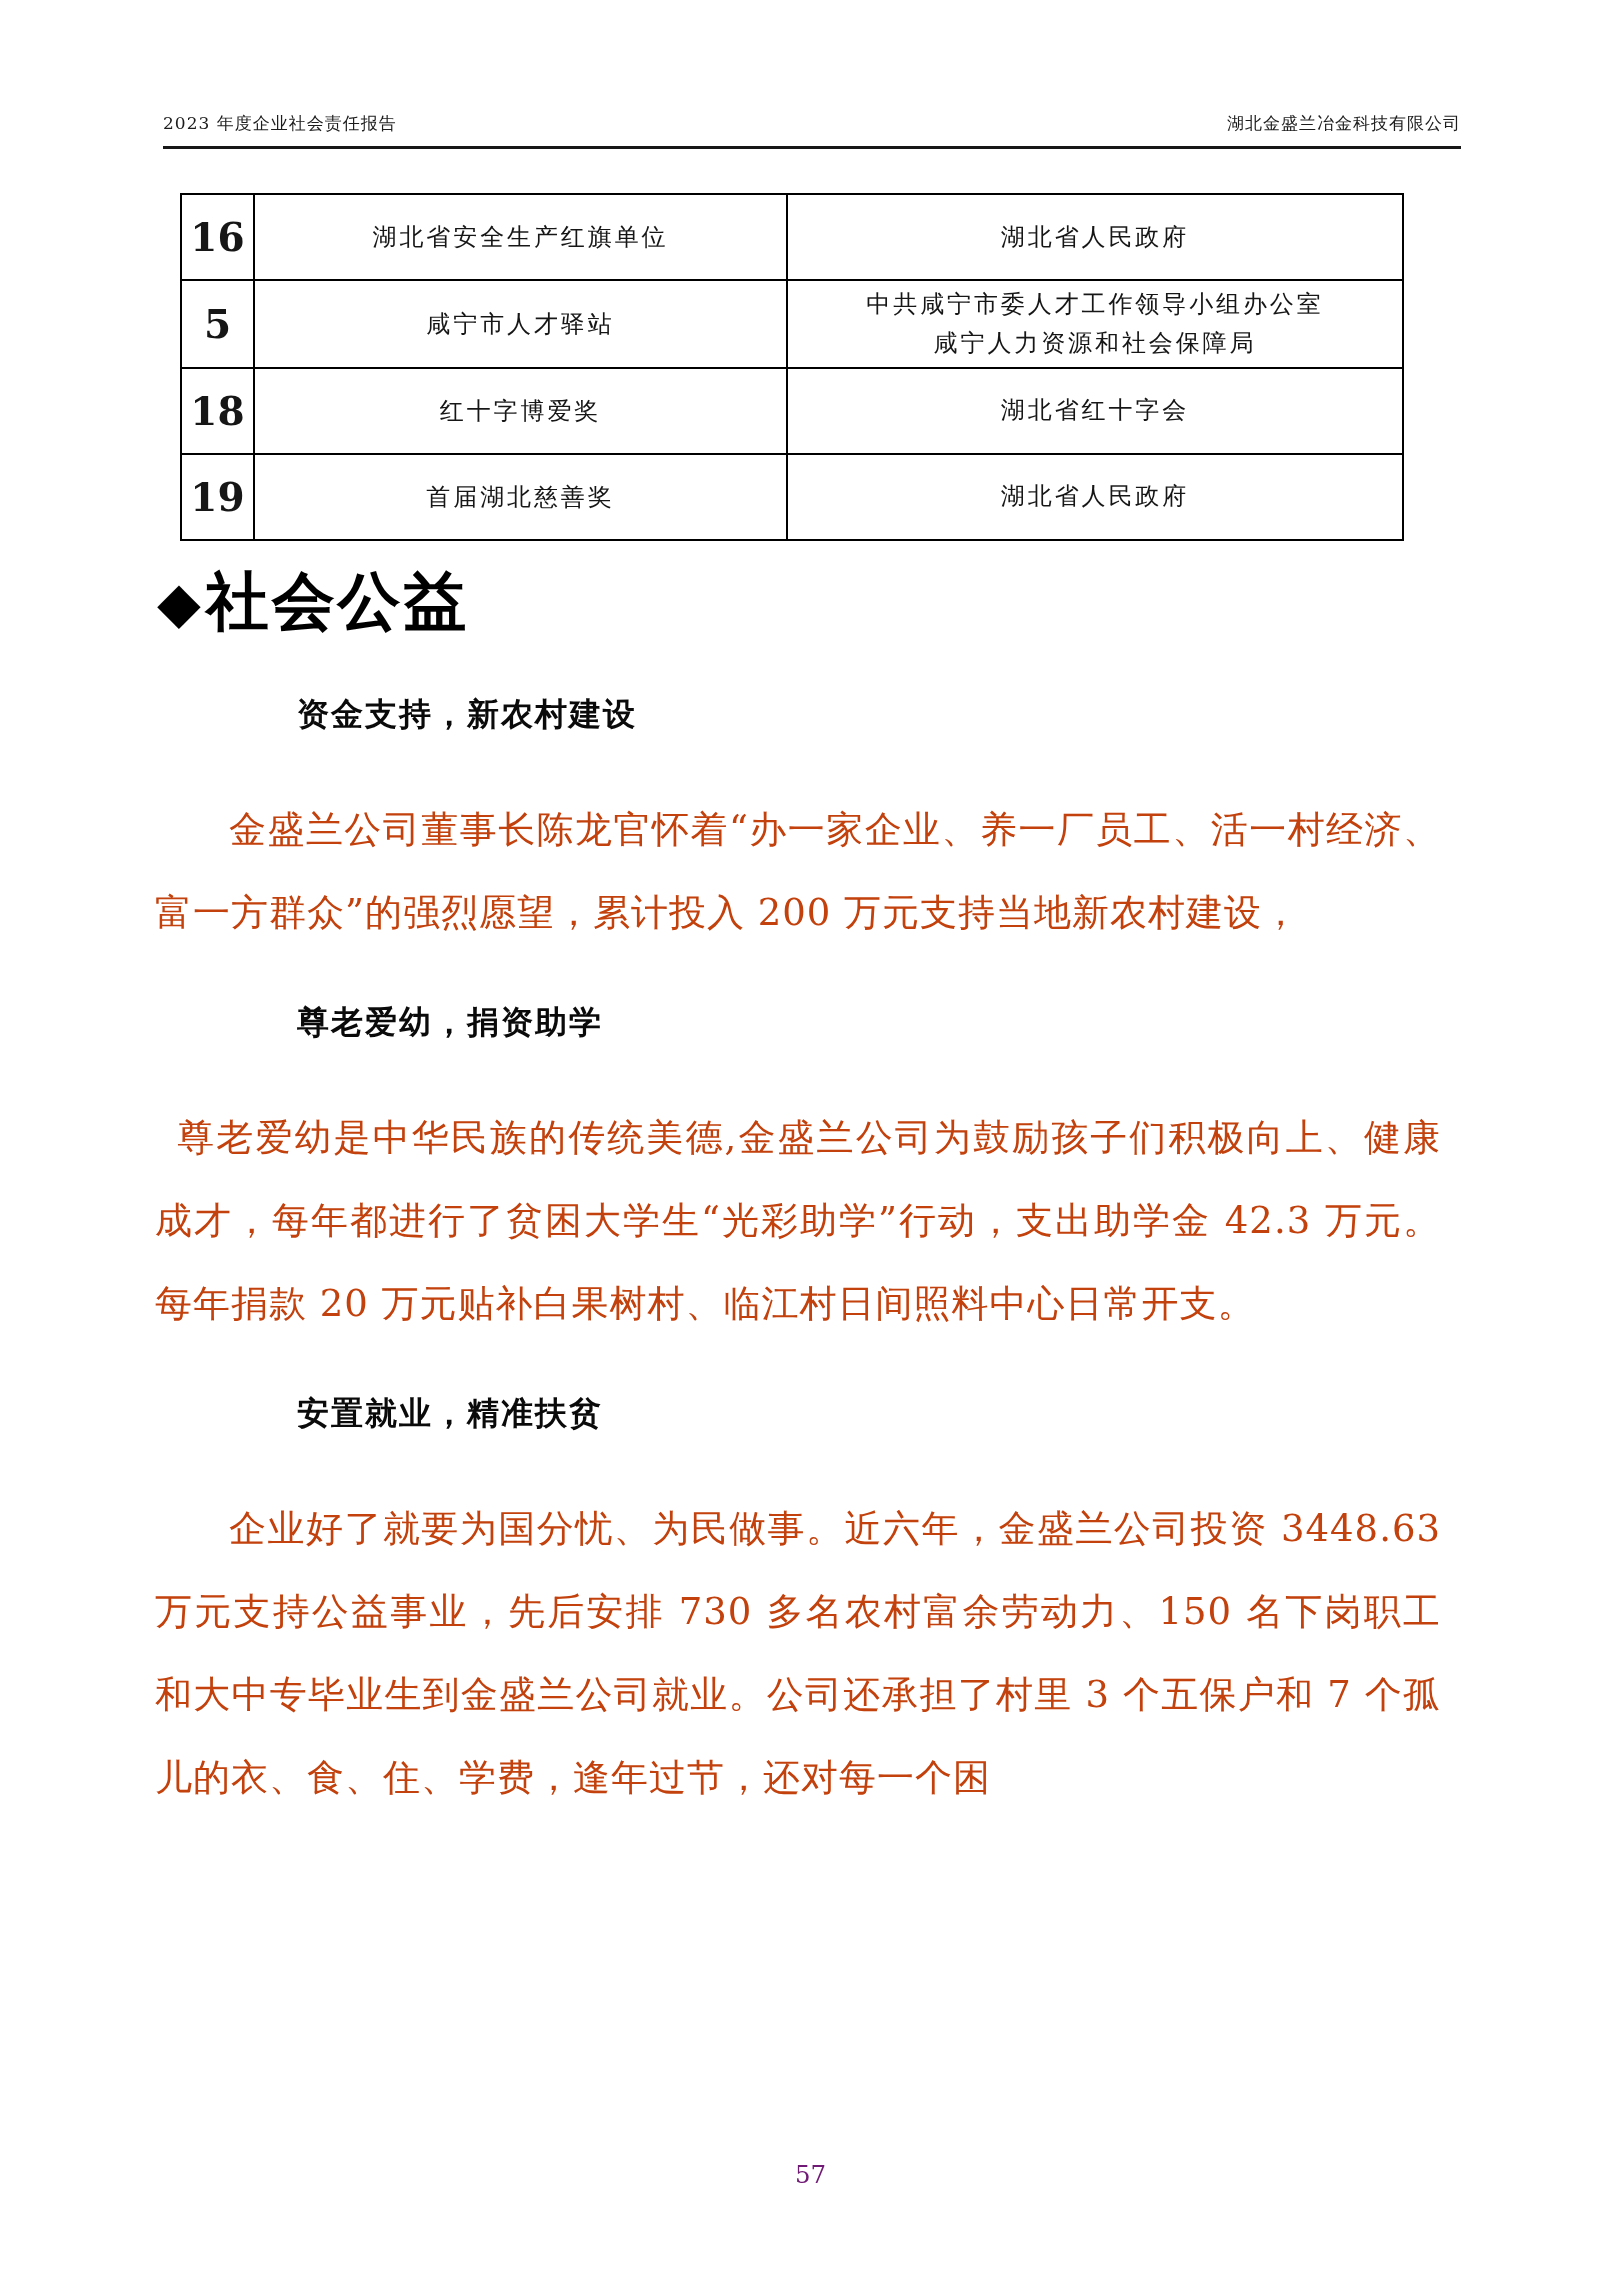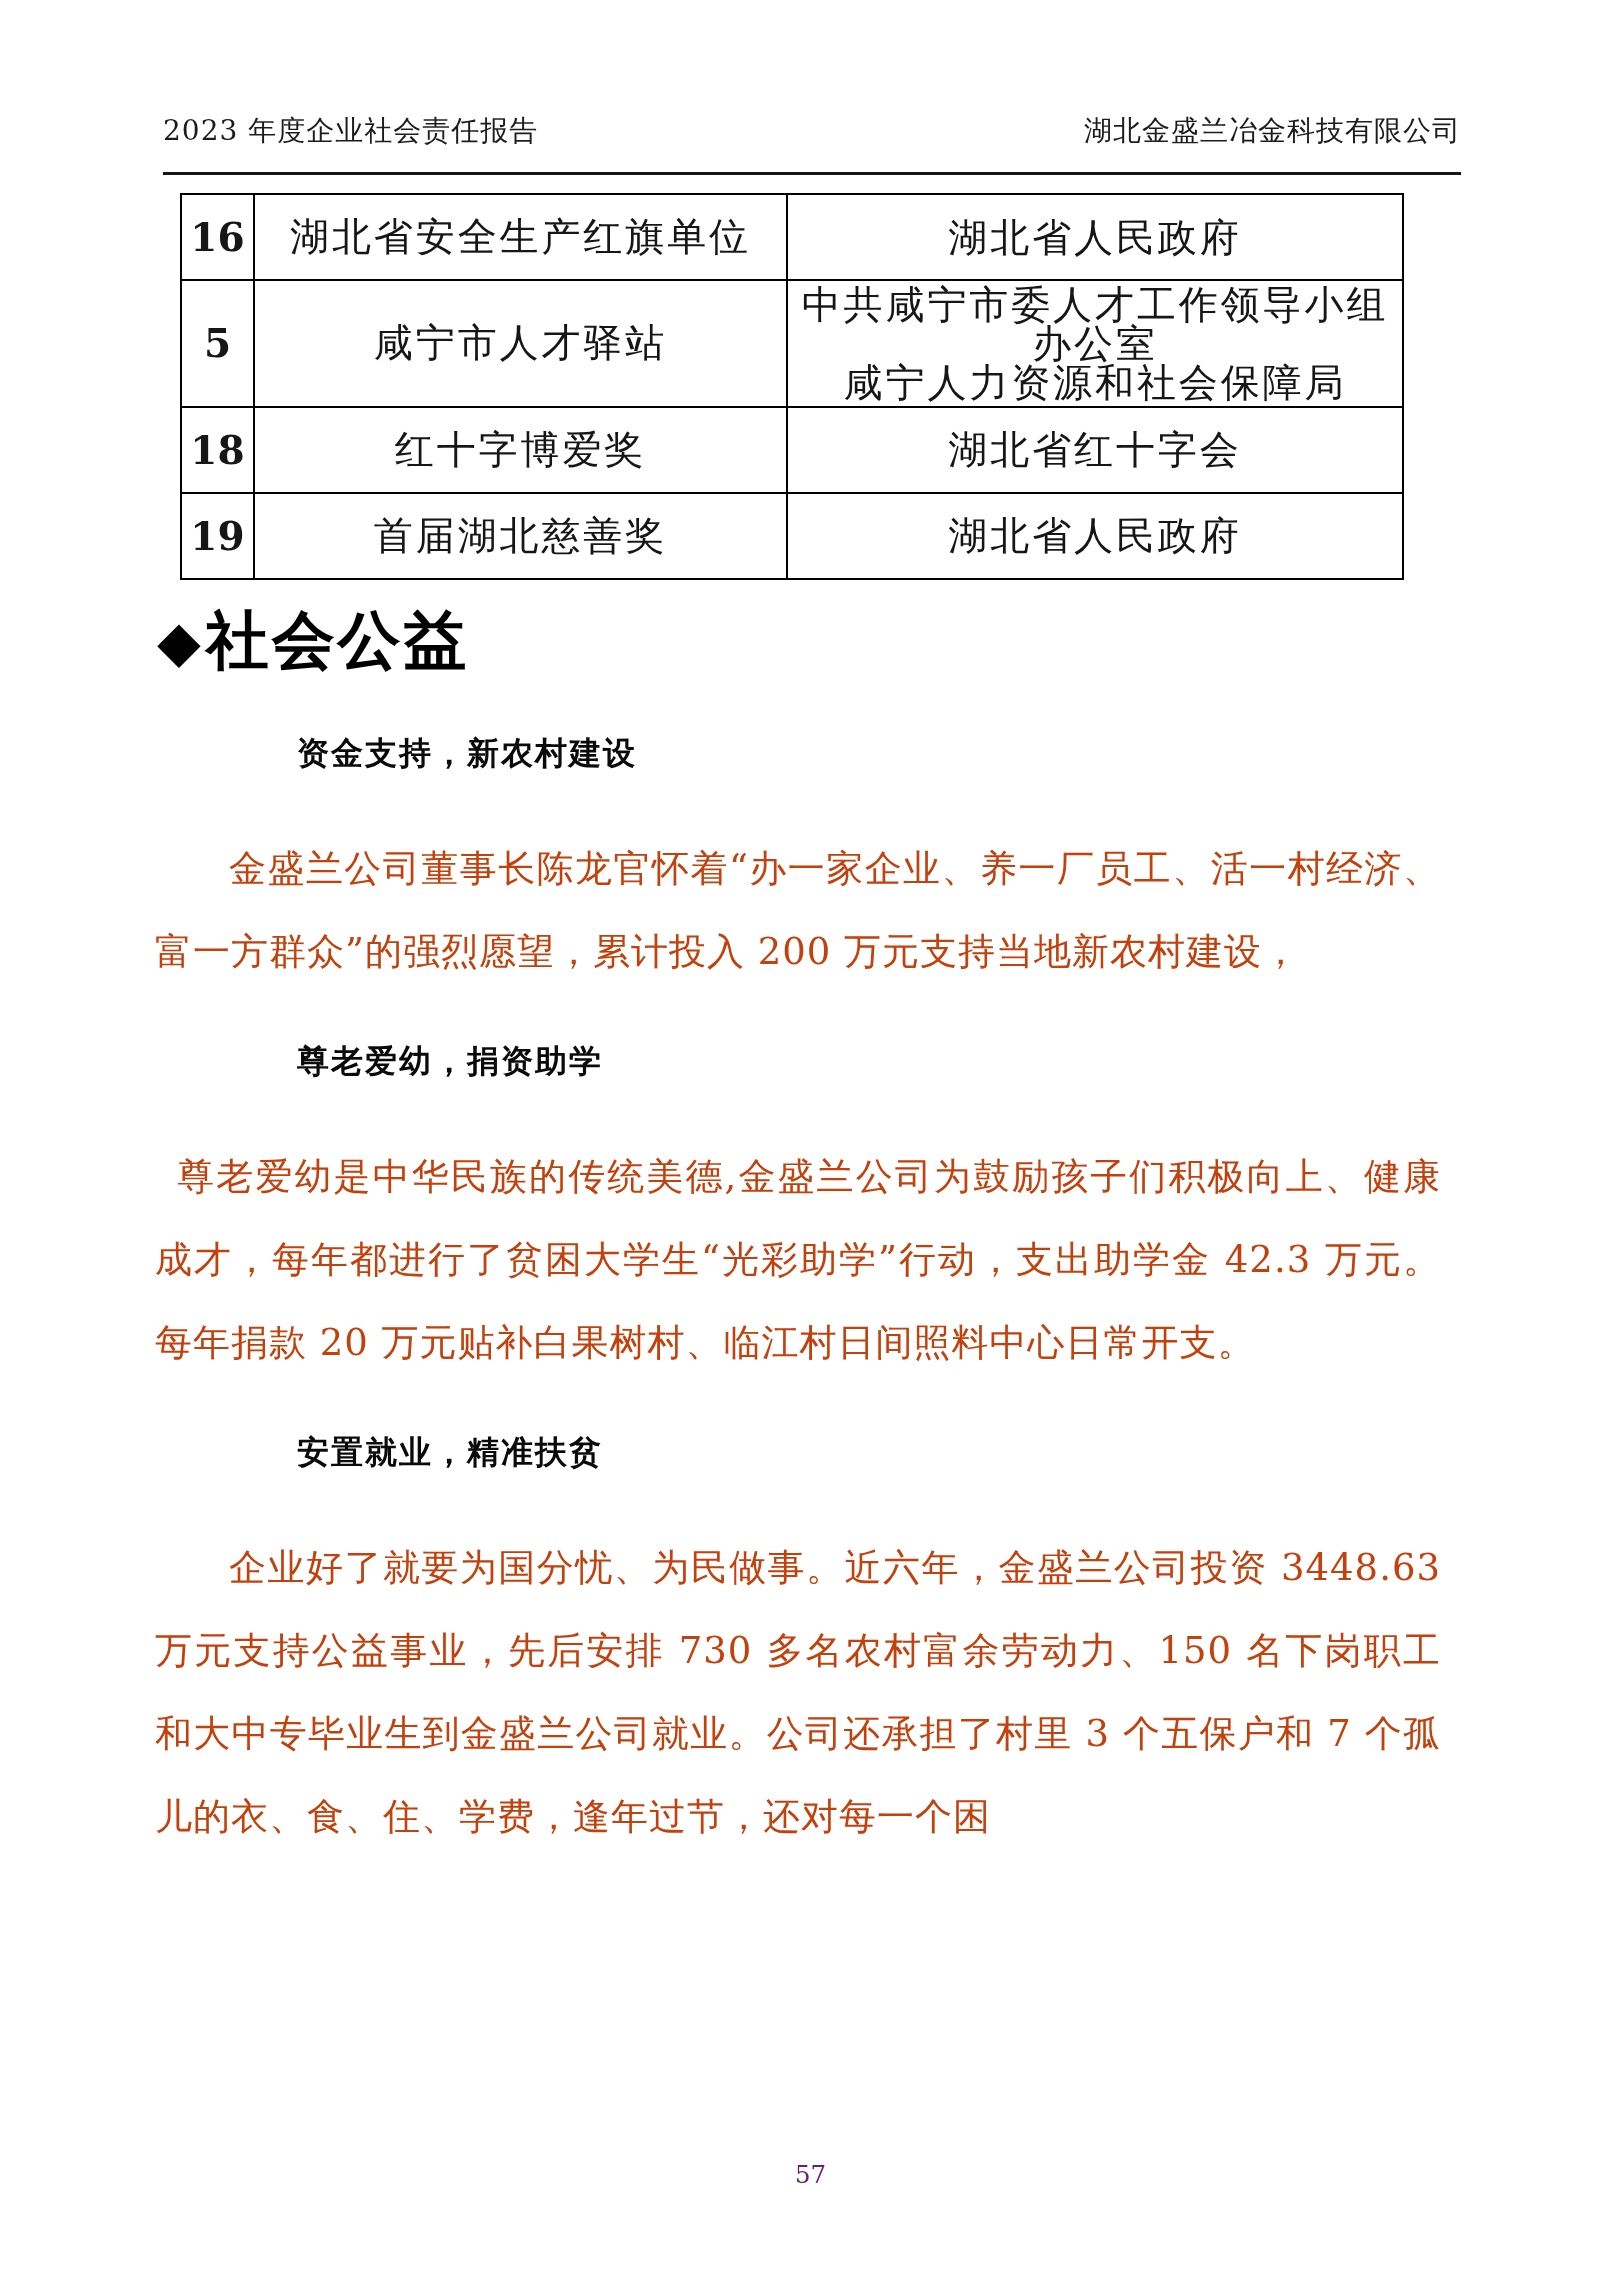--- a/index.html
+++ b/index.html
@@ -17,24 +17,24 @@
 
   
   .header {
     position: absolute;
     top: 112px;
     left: 163px;
     width: 1298px;
     display: flex;
     justify-content: space-between;
     align-items: flex-end;
-    font-size: 28px;
+    font-size: 17px;
     letter-spacing: 1px;
     color: #1c1c1c;
-    padding-bottom: 22px;
+    padding-bottom: 11px;
     border-bottom: 3.9px solid #171717;
   }
 
   
   .content {
     position: absolute;
     top: 193px;
     left: 155px;
     width: 1286px;
   }
@@ -44,21 +44,21 @@
     border-collapse: collapse;
     margin-left: 25px;
     table-layout: fixed;
     width: 1221px;
   }
   .awards-table td {
     border: 2px solid #000;
     height: 86px;
     text-align: center;
     vertical-align: middle;
-    font-size: 39px;
+    font-size: 24px;
     letter-spacing: 2.9px;
     color: #161616;
     padding: 3.9px 7.8px;
   }
   .awards-table td.td-no {
     width: 73px;
     font-weight: bold;
     font-size: 39px;
     letter-spacing: 0;
   }

